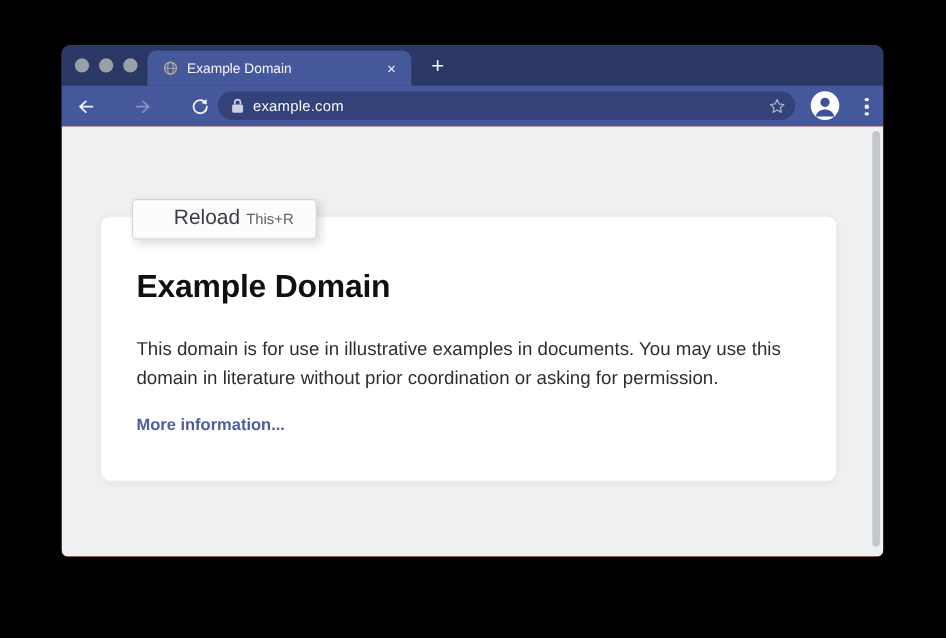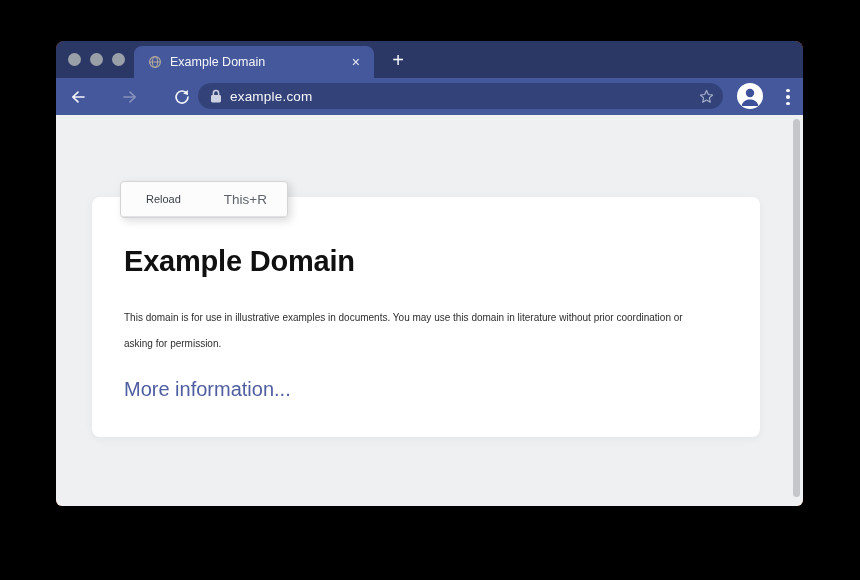--- a/index.html
+++ b/index.html
@@ -44,31 +44,31 @@
            justify-content:center; }
   .kebab i { width:3.5px; height:3.5px; border-radius:50%; background:#f2f4fa; }
 
   
   .page { position:relative; height:391px; background:#eff0f2; }
 
   .card { position:absolute; left:36px; top:82px; width:668px; height:240px;
           background:#ffffff; border-radius:8px;
           box-shadow:0 2px 10px rgba(0,0,0,0.05); padding:48px 40px 0 32px; }
   .card h1 { font-size:29px; font-weight:bold; color:#101010; letter-spacing:-.2px; }
-  .card p  { margin-top:27px; font-size:10px; line-height:26px; color:#2e2e2e;
+  .card p  { margin-top:27px; font-size:17px; line-height:26px; color:#2e2e2e;
              max-width:588px; }
-  .card a  { display:inline-block; margin-top:21px; font-size:20px;
-             color:#4f5da1; text-decoration:none; }
+  .card a  { display:inline-block; margin-top:21px; font-size:15px;
+             color:#4f5da1; text-decoration:none;font-weight:bold; }
 
   .context-menu { position:absolute; left:64px; top:66px; width:168px;
                   background:#fcfcfc; border:1px solid #d4d4d6; border-radius:4px;
                   box-shadow:3px 3px 9px rgba(0,0,0,0.14); overflow:hidden; }
   .menu-item { height:34px; display:flex; align-items:center;
                justify-content:space-between; padding:0 20px 0 25px; }
-  .menu-label { font-size:11px; color:#3a3e45; }
+  .menu-label { font-size:19px; color:#3a3e45;margin-left:12px; }
   .menu-shortcut { font-size:13.5px; color:#5e626a; }
   .menu-divider { height:1px; background:#e2e2e4; }
 
   .scrollbar-thumb { position:absolute; right:3px; top:4px; width:7px; height:378px;
                      background:#c4c6ca; border-radius:4px; }
 
   svg { display:block; }
 </style>
 </head>
 <body>

